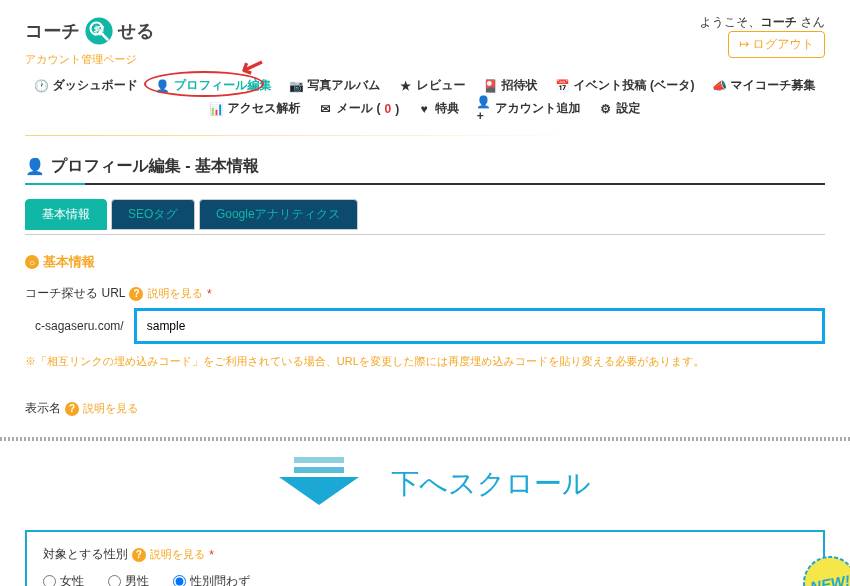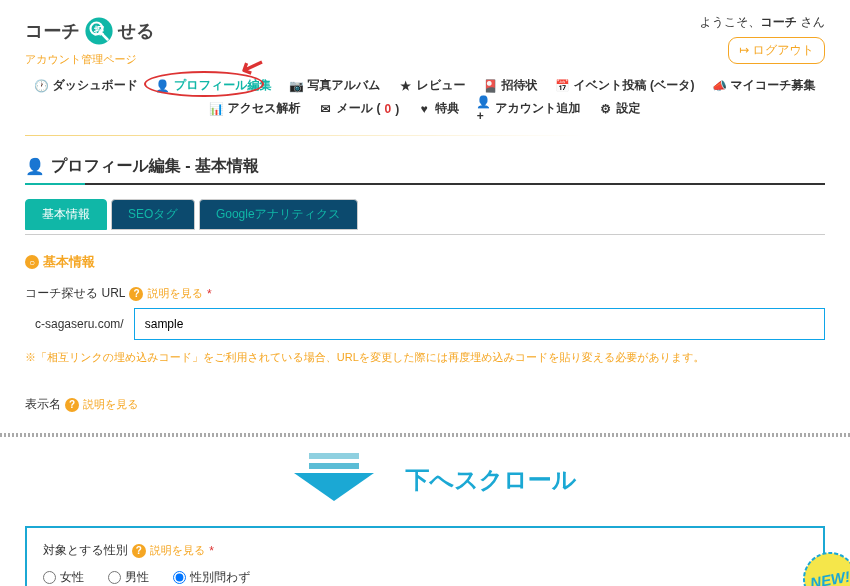--- a/index.html
+++ b/index.html
@@ -6,21 +6,21 @@
 body{background:#fff;color:#333;font-size:13px}
 .container{max-width:850px;margin:0 auto;padding:6px 25px}
 .topbar{display:flex;justify-content:space-between;align-items:flex-start;padding-top:8px}
 .logo-area{display:flex;flex-direction:column}
 .logo{display:flex;align-items:center;font-weight:bold}
 .logo-text{color:#444;font-size:18px}
 .logo-badge{position:relative;display:inline-block;width:34px;height:34px;margin:0 2px}
 .logo-badge svg{width:100%;height:100%}
 .logo-sub{color:#f5a623;font-size:11px;margin-top:4px}
 .user-area{text-align:right;font-size:12px}
-.logout-btn{display:inline-block;margin-top:6px;border:1px solid #f5a623;color:#f5a623;padding:4px 10px;border-radius:9px;cursor:pointer;font-size:12px}
+.logout-btn{display:inline-block;border:1px solid #f5a623;color:#f5a623;padding:4px 10px;border-radius:4px;cursor:pointer;font-size:12px}
 .nav{display:flex;flex-wrap:wrap;justify-content:center;gap:6px 18px;padding:10px 0;font-size:12px;font-weight:bold}
 .nav-item{display:flex;align-items:center;gap:4px;cursor:pointer;color:#333}
 .nav-item.active{color:#10b7a7;position:relative}
 .active-circle{position:absolute;left:-12px;top:-6px;width:120px;height:26px;border:2px solid #d33;border-radius:50%;pointer-events:none}
 .arrow-annotation{position:absolute;left:85px;top:-28px;color:#d33;font-size:28px;transform:rotate(20deg);pointer-events:none}
 .nav-icon{width:14px;height:14px;display:inline-flex;align-items:center;justify-content:center}
 .mail-count{color:#d33}
 .divider{height:1px;background:linear-gradient(90deg,#f5d47a,#fff 70%);margin:8px 0 20px}
 .page-title{display:flex;align-items:center;gap:6px;font-size:16px;font-weight:bold;border-bottom:2px solid #333;padding-bottom:6px;margin-bottom:14px;position:relative}
 .page-title::after{content:"";position:absolute;left:0;bottom:-2px;width:60px;height:2px;background:#10b7a7}
@@ -29,28 +29,28 @@
 .tab.active{background:#10b7a7;color:#fff;border-color:#10b7a7}
 .tab-line{height:1px;background:#ccc;margin-bottom:18px}
 .section-h{color:#f5a623;font-weight:bold;font-size:13px;margin-bottom:14px;display:flex;align-items:center;gap:4px}
 .help-icon{display:inline-flex;width:14px;height:14px;border-radius:50%;background:#f5a623;color:#fff;align-items:center;justify-content:center;font-size:10px;font-weight:bold}
 .field-row{margin-bottom:22px}
 .field-label{font-size:12px;margin-bottom:6px;display:flex;align-items:center;gap:4px}
 .help-link{color:#f5a623;font-size:11px;cursor:pointer}
 .required{color:#d33}
 .url-input-row{display:flex;align-items:stretch}
 .url-prefix{padding:8px 10px;background:#fff;font-size:12px;align-self:center}
-.url-input{flex:1;border:1px solid #0ea5e9;padding:8px 10px;font-size:12px}
+.url-input{flex:1;border:3px solid #0ea5e9;padding:8px 10px;font-size:12px}
 .note-orange{color:#f5a623;font-size:11px;margin-top:10px}
 .display-name-label{margin-top:31px}
 .cut-line{height:4px;background:repeating-linear-gradient(90deg,#aaa,#aaa 2px,#fff 2px,#fff 4px);margin:8px 0 0}
 .scroll-section{background:#fff;padding:16px 0 0;position:relative}
 .scroll-indicator{display:flex;align-items:center;justify-content:center;gap:12px;margin-bottom:20px}
 .scroll-arrow svg{width:120px;height:50px}
-.scroll-text{color:#1ba8d4;font-size:24px;font-weight:bold}
+.scroll-text{color:#1ba8d4;font-size:28px;font-weight:normal}
 .blue-box{border:2px solid #1ba8d4;padding:14px 16px;margin:0 25px 12px;position:relative}
 .radio-row{display:flex;gap:24px;margin-top:10px;font-size:12px}
 .radio-item{display:flex;align-items:center;gap:4px;cursor:pointer}
 .radio-item input{cursor:pointer}
 .new-badge{position:absolute;right:-8px;top:25px;width:56px;height:56px}
 </style>
 </head>
 <body>
 
 <div class="container">

